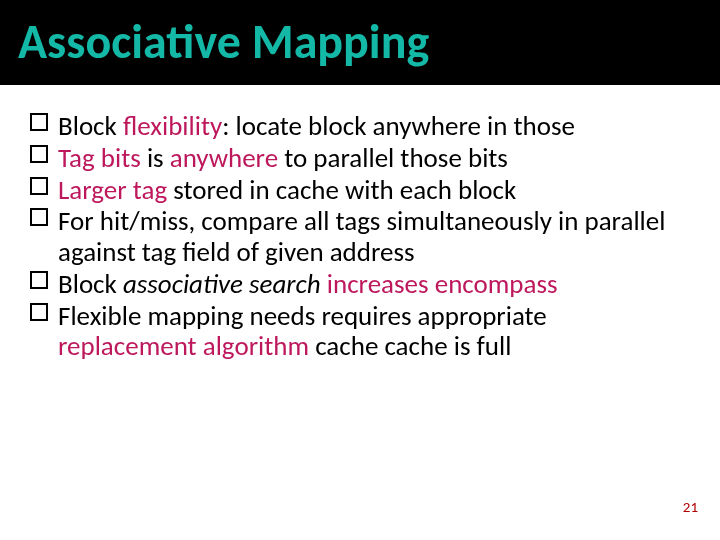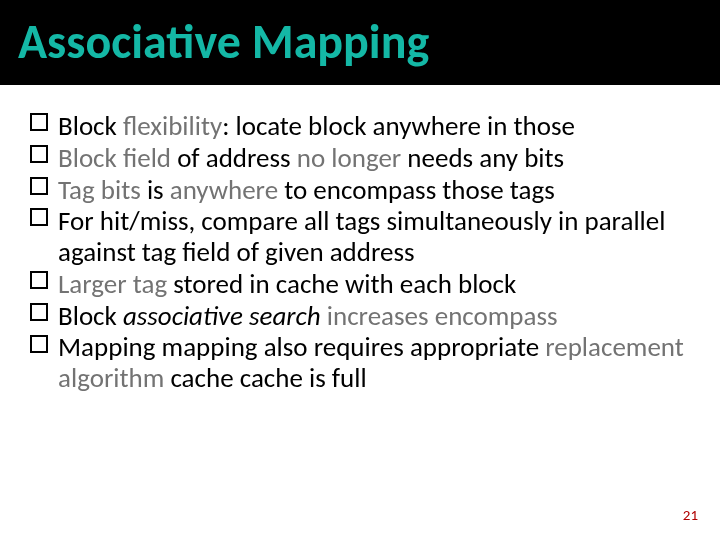--- a/index.html
+++ b/index.html
@@ -3,75 +3,69 @@
 <meta charset="utf-8">
 <style>
   * { margin: 0; padding: 0; box-sizing: border-box; }
   html, body { width: 720px; height: 540px; background: #fff; font-family: Calibri, "Segoe UI", Arial, sans-serif; }
   .slide { width: 720px; height: 540px; position: relative; background: #fff; }
   .title-bar { background: #000; padding: 12px 18px 14px 18px; }
   .title-bar h1 { color: #14b8a6; font-size: 48px; font-weight: 700; }
   .body { padding: 26px 30px 0 30px; color: #000; font-size: 27px; line-height: 1.14; }
   .bullet { padding-left: 28px; position: relative; margin-bottom: 1px; }
   .bullet .marker { position: absolute; left: 0; top: 0.08em; width: 18px; height: 18px; border: 2px solid #000; display: inline-block; }
-  .red { color: #737373; }
+  .red { color: #be185d; }
   .italic { font-style: italic; }
-  .pagenum { position: absolute; right: 22px; bottom: 16px; color: #b00000; font-size: 15px; }
+  .pagenum { position: absolute; right: 22px; bottom: 24px; color: #b00000; font-size: 15px; }
 </style>
 </head>
 <body>
 
 <div class="slide">
   <div class="title-bar">
     <h1>Associative Mapping</h1>
   </div>
   <div class="body">
 
     <div class="bullet">
       <span class="marker"></span>
       <span>
         <span>Block </span><span class="red">flexibility</span><span>: locate block anywhere in those</span>
       </span>
     </div>
 
-    <div class="bullet">
-      <span class="marker"></span>
-      <span>
-        <span class="red">Block field</span><span> of address </span><span class="red">no longer</span><span> needs any bits</span>
-      </span>
-    </div>
 
     <div class="bullet">
       <span class="marker"></span>
       <span>
-        <span class="red">Tag bits</span><span> is </span><span class="red">anywhere</span><span> to encompass those tags</span>
+        <span class="red">Tag bits</span><span> is </span><span class="red">anywhere</span><span> to parallel those bits</span>
       </span>
-    </div>
-
-    <div class="bullet">
-      <span class="marker"></span>
-      <span>For hit/miss, compare all tags simultaneously in parallel against tag field of given address</span>
     </div>
 
     <div class="bullet">
       <span class="marker"></span>
       <span>
         <span class="red">Larger tag</span><span> stored in cache with each block</span>
       </span>
+    </div>
+
+    <div class="bullet">
+      <span class="marker"></span>
+      <span>For hit/miss, compare all tags simultaneously in parallel against tag field of given address</span>
     </div>
 
     <div class="bullet">
       <span class="marker"></span>
       <span>
         <span>Block </span><span class="italic">associative search</span><span class="red"> increases encompass</span>
       </span>
     </div>
 
     <div class="bullet">
       <span class="marker"></span>
       <span>
-        <span>Mapping mapping also requires appropriate </span><span class="red">replacement algorithm</span><span> cache cache is full</span>
+        <span>Flexible mapping needs requires appropriate </span><span class="red">replacement algorithm</span><span> cache cache is full</span>
       </span>
     </div>
 
   </div>
   <div class="pagenum">21</div>
 </div>
 
 </body></html>

